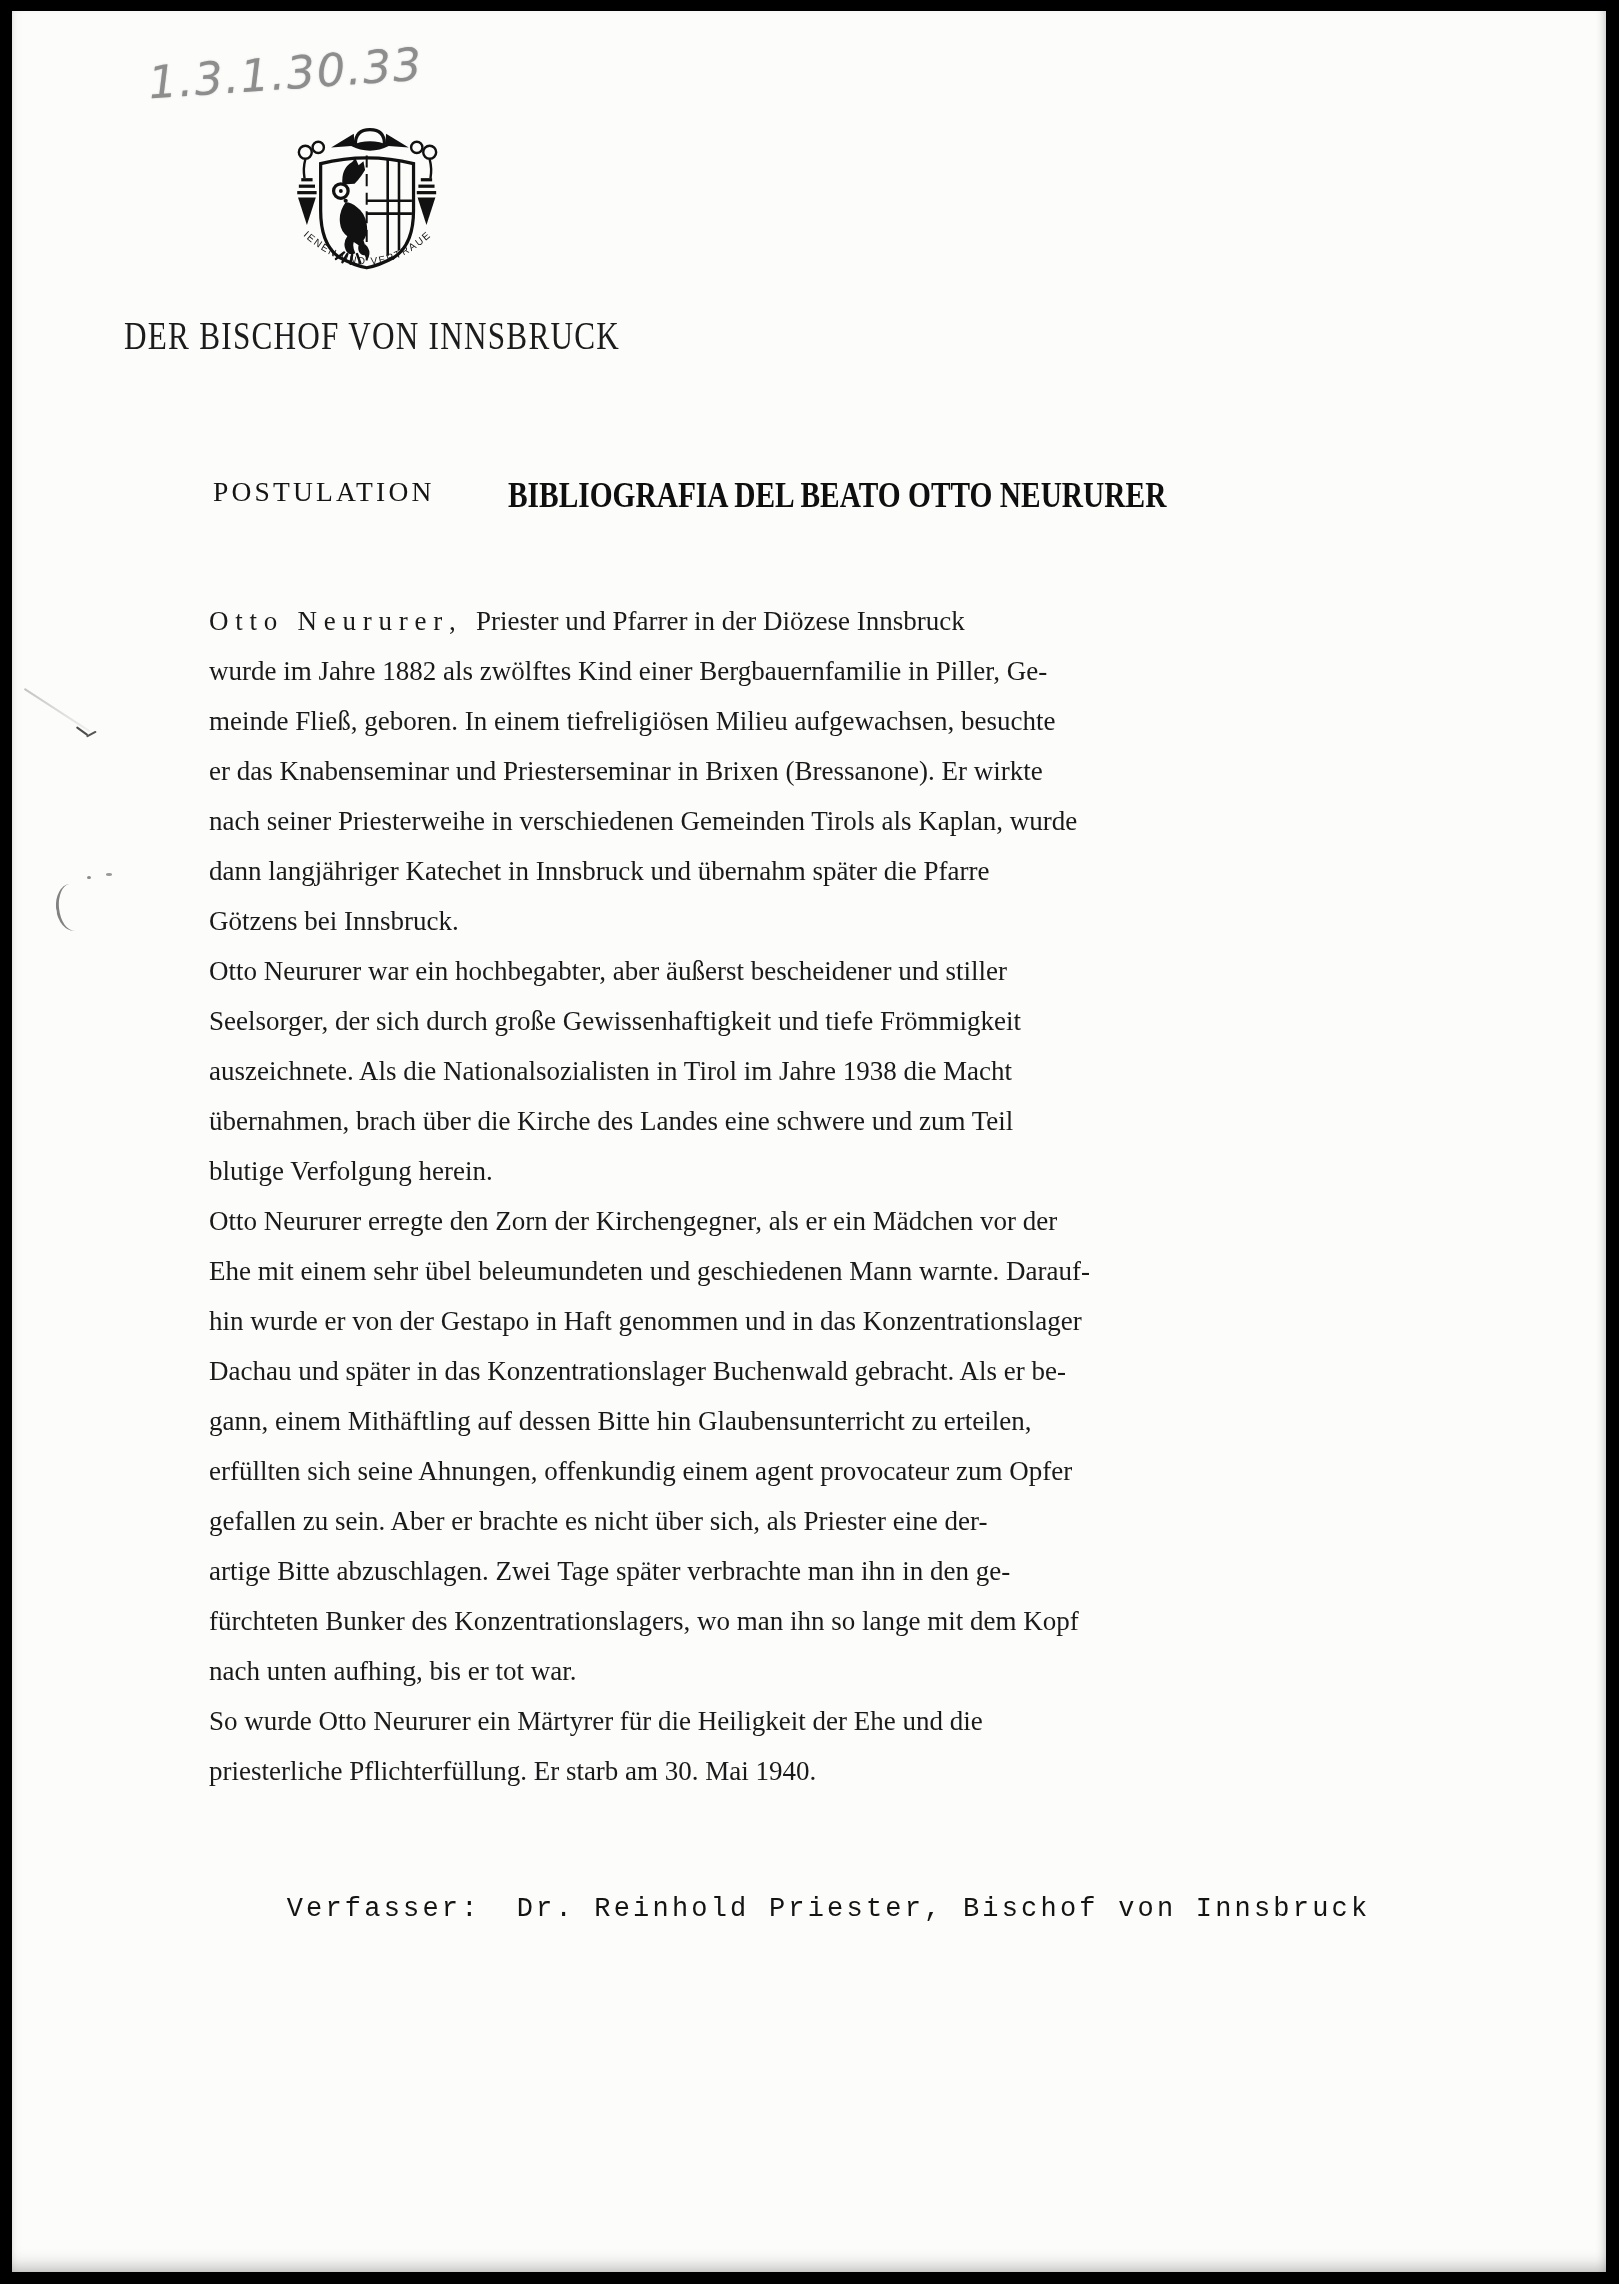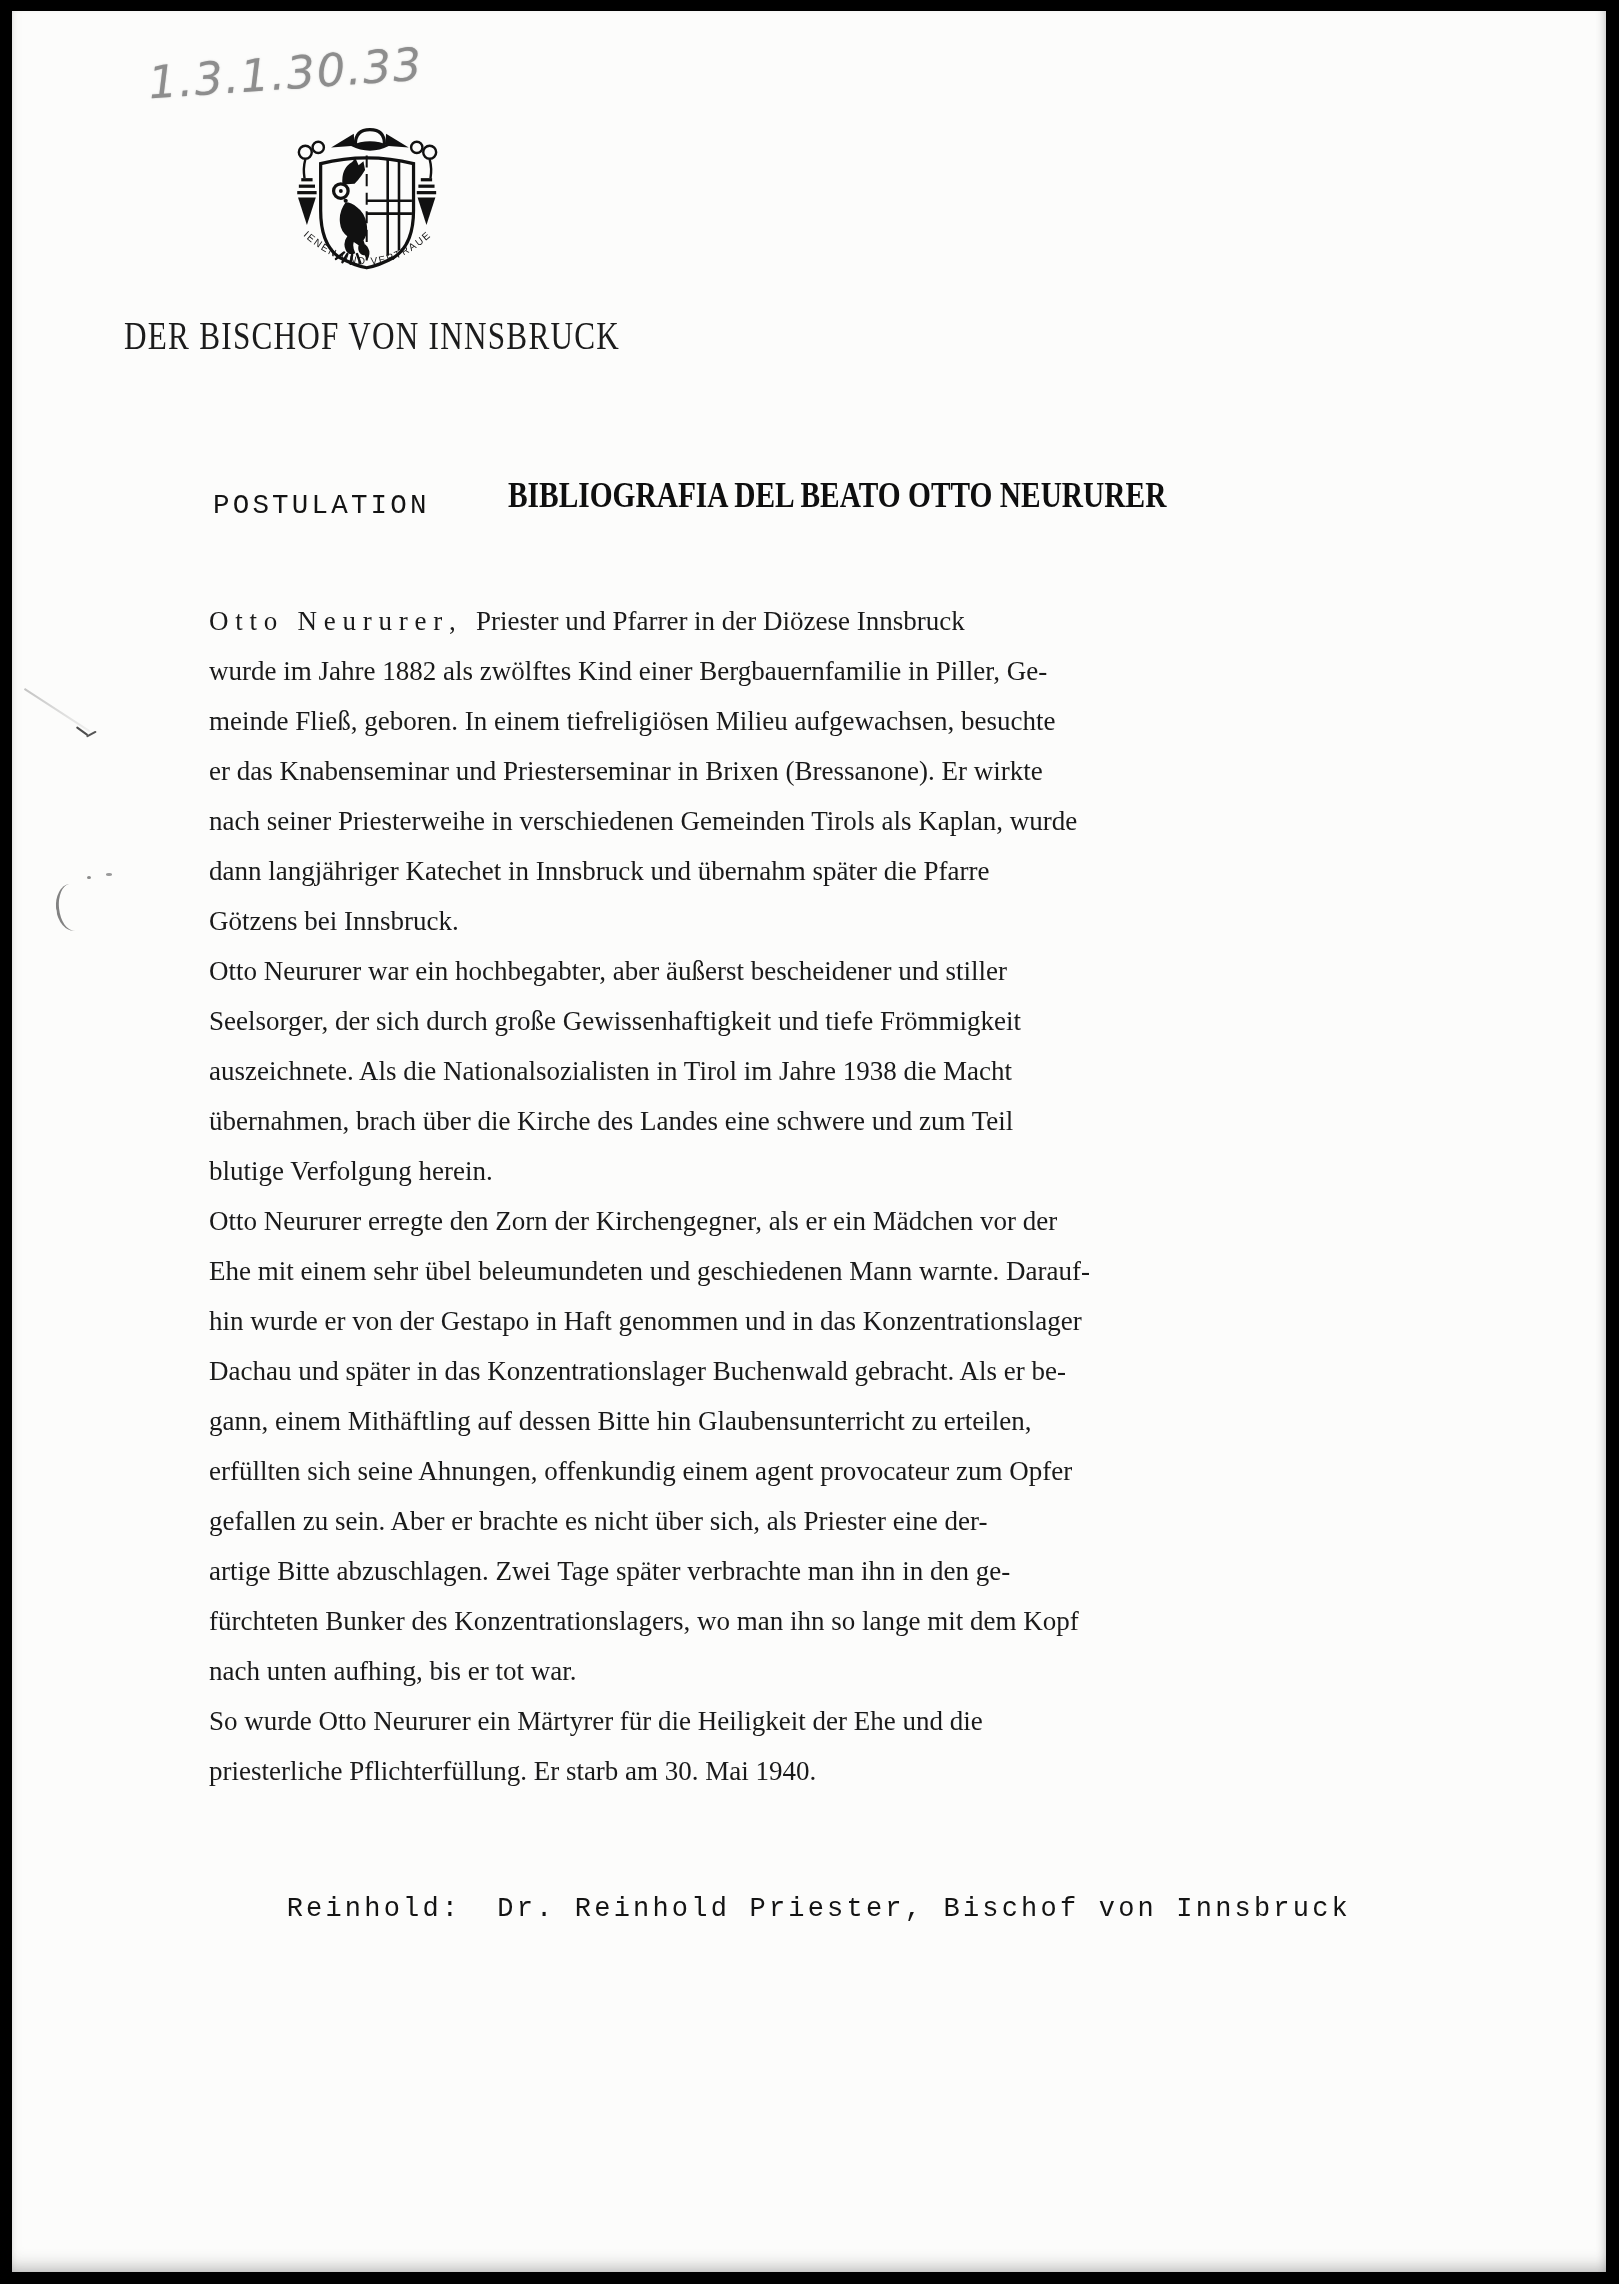--- a/index.html
+++ b/index.html
@@ -39,22 +39,22 @@
     position: absolute; left: 112px; top: 301px;
     font-family: "Liberation Serif", serif;
     font-size: 40px;
     letter-spacing: 1.6px;
     color: #1c1c1c;
     transform: scaleX(0.78);
     transform-origin: left top;
     white-space: nowrap;
   }
   .postulation {
-    position: absolute; left: 201px; top: 479px;
-    font-family: Liberation Mono, monospace;
+    position: absolute; left: 201px; top: 465px;
+    font-family: Liberation Serif, serif;
     font-size: 27.5px;
     letter-spacing: 3.2px;
     color: #141414;
     white-space: nowrap;
   }
   .doc-title {
     position: absolute; left: 496px; top: 465px;
     font-family: "Liberation Serif", serif;
     font-weight: bold;
     font-size: 35px;
@@ -173,21 +173,21 @@
 
   <div class="letterhead">DER BISCHOF VON INNSBRUCK</div>
 
   <div class="postulation">POSTULATION</div>
 
   <div class="doc-title">BIBLIOGRAFIA DEL BEATO OTTO NEURURER</div>
 
   <div class="body-text"><div class="tline">O t t o   N e u r u r e r ,   Priester und Pfarrer in der Diözese Innsbruck</div><div class="tline">wurde im Jahre 1882 als zwölftes Kind einer Bergbauernfamilie in Piller, Ge-</div><div class="tline">meinde Fließ, geboren. In einem tiefreligiösen Milieu aufgewachsen, besuchte</div><div class="tline">er das Knabenseminar und Priesterseminar in Brixen (Bressanone). Er wirkte</div><div class="tline">nach seiner Priesterweihe in verschiedenen Gemeinden Tirols als Kaplan, wurde</div><div class="tline">dann langjähriger Katechet in Innsbruck und übernahm später die Pfarre</div><div class="tline">Götzens bei Innsbruck.</div><div class="tline">Otto Neururer war ein hochbegabter, aber äußerst bescheidener und stiller</div><div class="tline">Seelsorger, der sich durch große Gewissenhaftigkeit und tiefe Frömmigkeit</div><div class="tline">auszeichnete. Als die Nationalsozialisten in Tirol im Jahre 1938 die Macht</div><div class="tline">übernahmen, brach über die Kirche des Landes eine schwere und zum Teil</div><div class="tline">blutige Verfolgung herein.</div><div class="tline">Otto Neururer erregte den Zorn der Kirchengegner, als er ein Mädchen vor der</div><div class="tline">Ehe mit einem sehr übel beleumundeten und geschiedenen Mann warnte. Darauf-</div><div class="tline">hin wurde er von der Gestapo in Haft genommen und in das Konzentrationslager</div><div class="tline">Dachau und später in das Konzentrationslager Buchenwald gebracht. Als er be-</div><div class="tline">gann, einem Mithäftling auf dessen Bitte hin Glaubensunterricht zu erteilen,</div><div class="tline">erfüllten sich seine Ahnungen, offenkundig einem agent provocateur zum Opfer</div><div class="tline">gefallen zu sein. Aber er brachte es nicht über sich, als Priester eine der-</div><div class="tline">artige Bitte abzuschlagen. Zwei Tage später verbrachte man ihn in den ge-</div><div class="tline">fürchteten Bunker des Konzentrationslagers, wo man ihn so lange mit dem Kopf</div><div class="tline">nach unten aufhing, bis er tot war.</div><div class="tline">So wurde Otto Neururer ein Märtyrer für die Heiligkeit der Ehe und die</div><div class="tline">priesterliche Pflichterfüllung. Er starb am 30. Mai 1940.</div></div>
 
   <div class="signature">
-    <span class="sig-label">Reinhold:</span><span>Dr. Reinhold Priester, Bischof von Innsbruck</span>
+    <span class="sig-label">Verfasser:</span><span>Dr. Reinhold Priester, Bischof von Innsbruck</span>
   </div>
 
   <div class="scratch"></div>
   <div class="v1"></div>
   <div class="v2"></div>
   <div class="paren"></div>
   <div class="dot1"></div>
   <div class="dot2"></div>
 
 </div>

